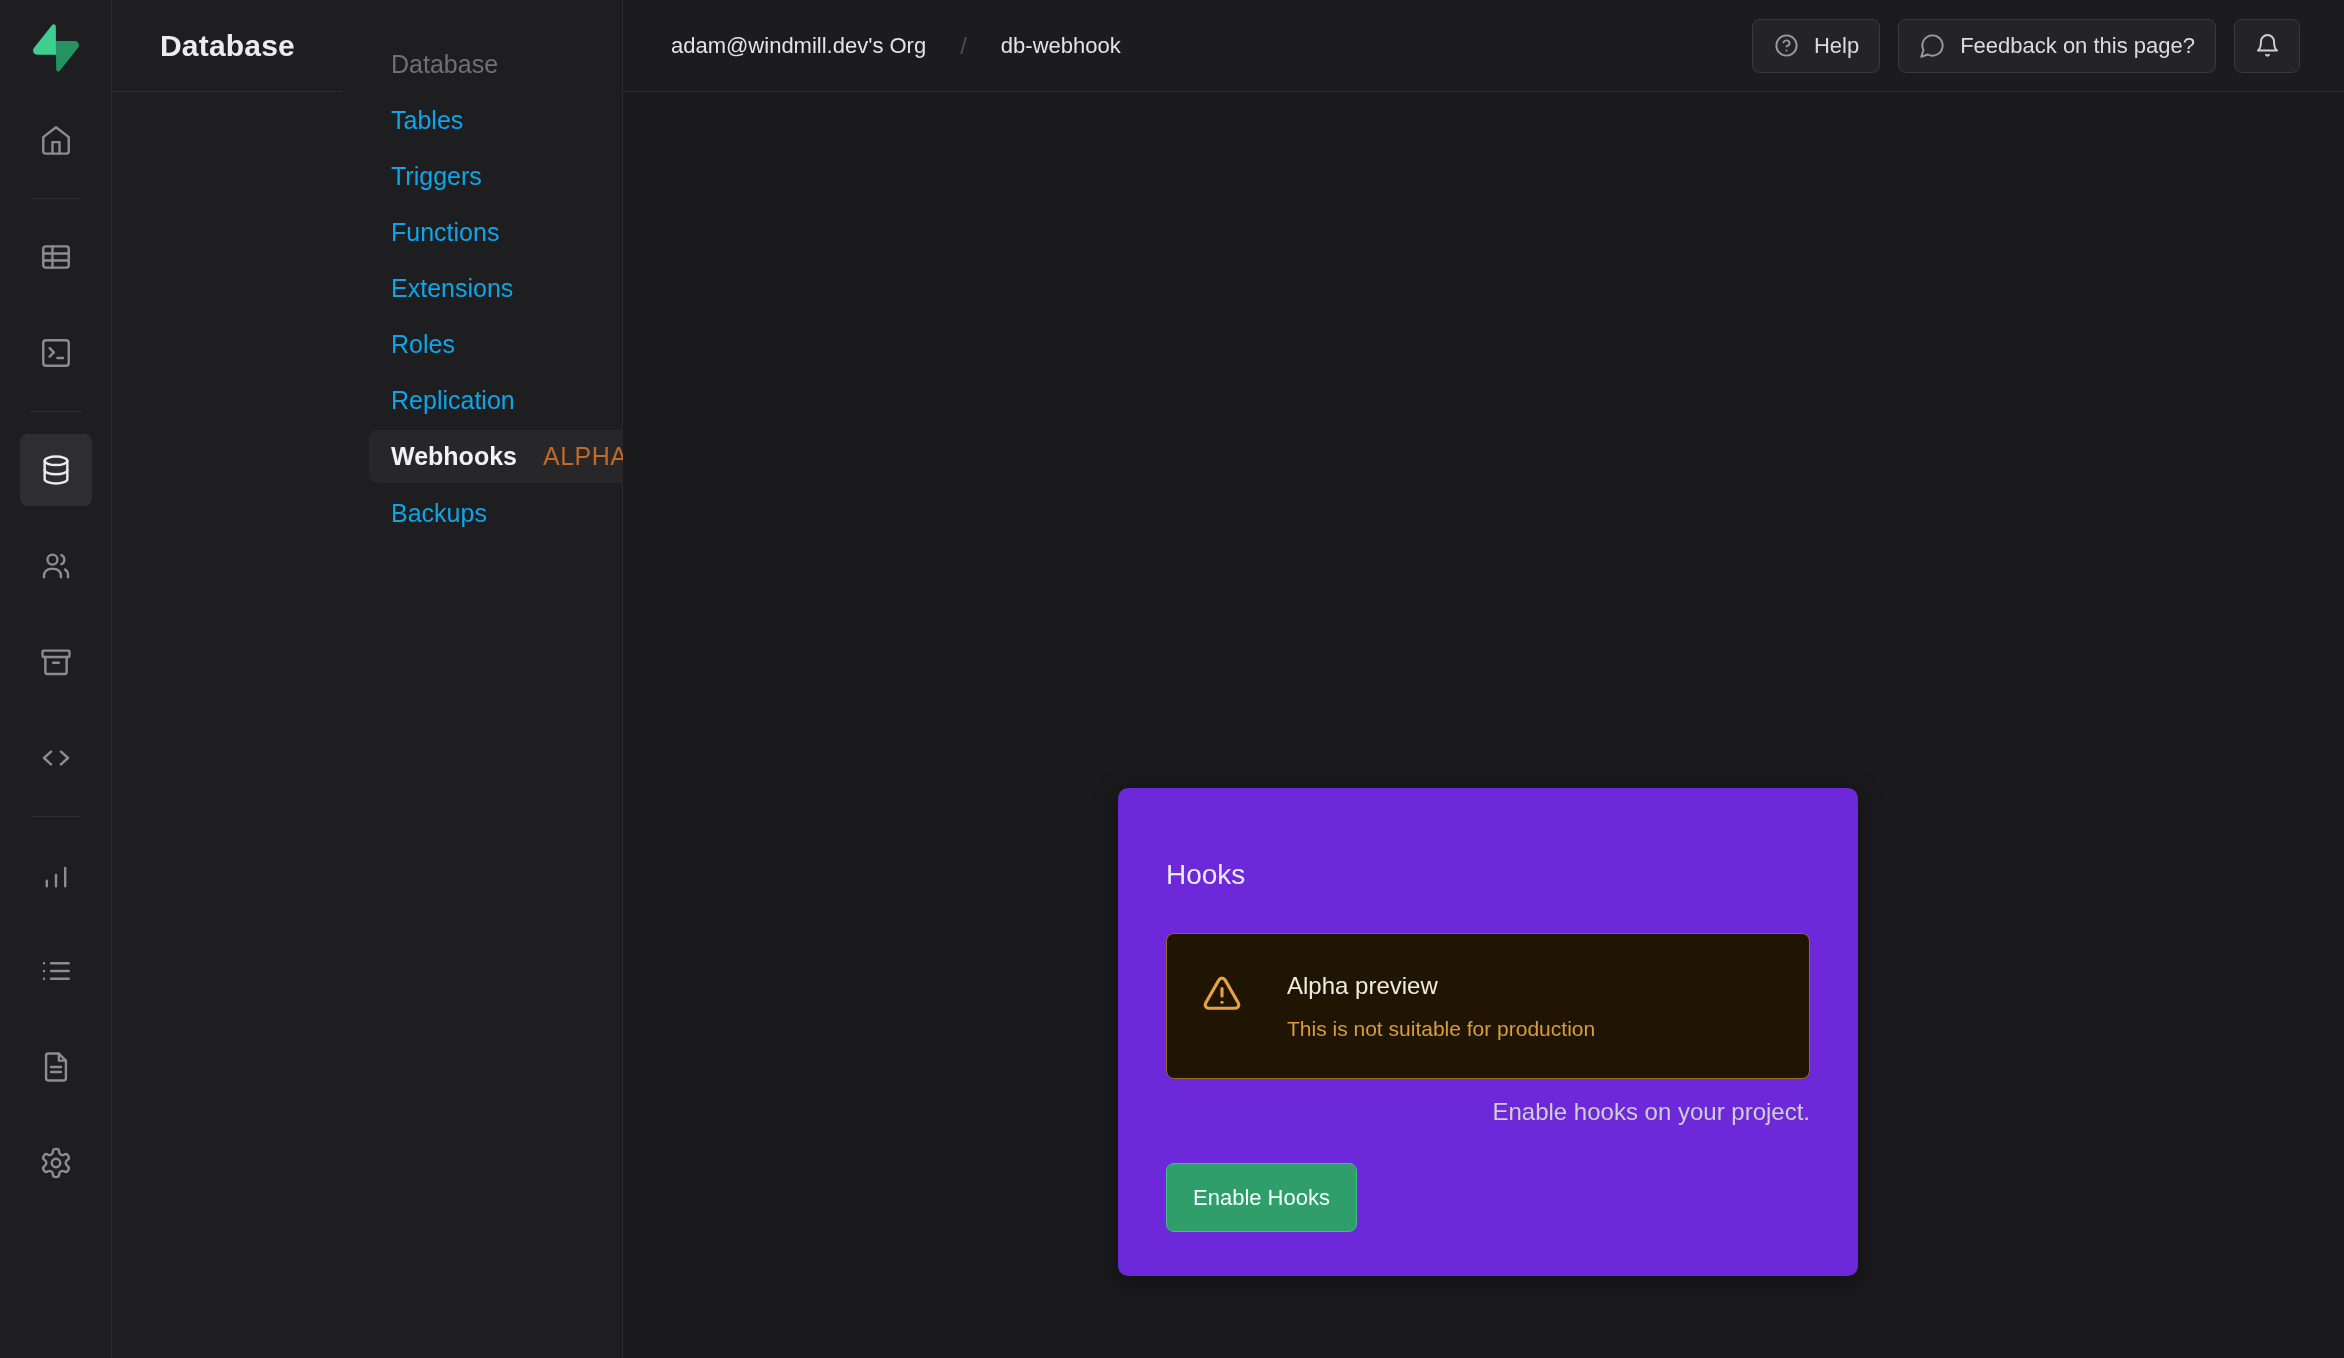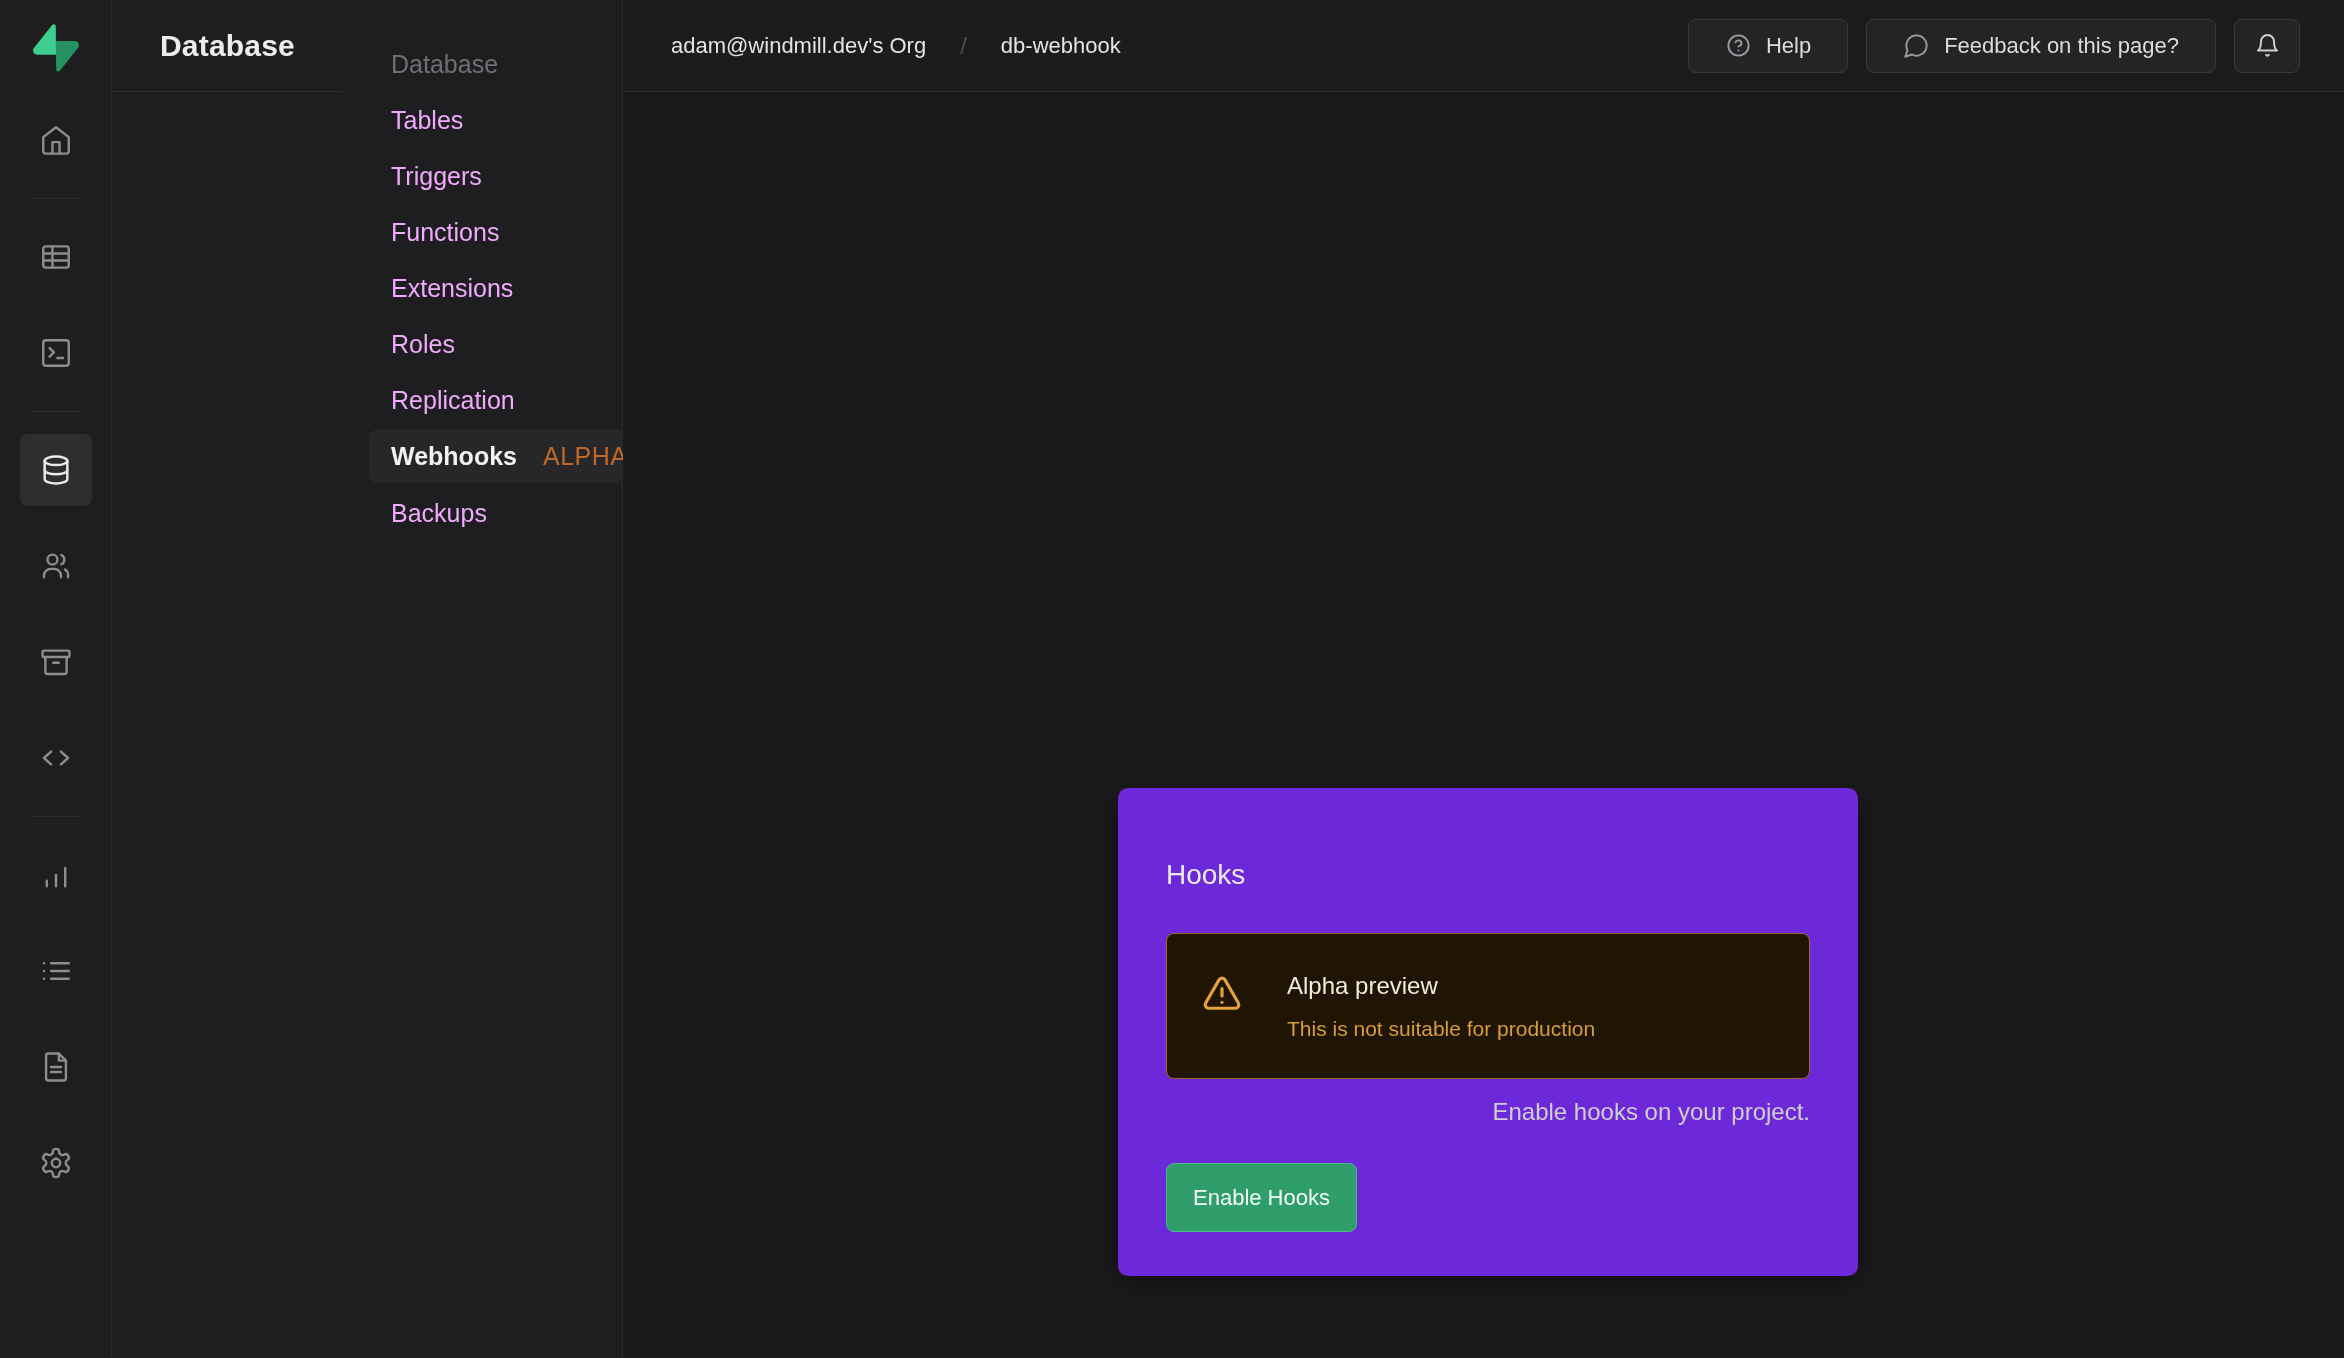--- a/index.html
+++ b/index.html
@@ -31,34 +31,34 @@
   
   .sidebar{ grid-column:2; grid-row:1/3; background:#1e1e20; border-right:1px solid #2c2c2e;
     display:flex; flex-direction:row;text-align:right; }
   .sidebar-header{ height:92px; flex:none; border-bottom:1px solid #2c2c2e;
     display:flex; align-items:center; padding:0 48px; }
   .sidebar-title{ font-size:30px; font-weight:600; color:#ececec; letter-spacing:.2px; }
   .menu{ padding:36px 26px 0; list-style:none; }
   .menu-section-label{ height:56px; display:flex; align-items:center; padding:0 22px;
     color:#707074; font-size:25px; }
   .menu-item{ height:56px; display:flex; align-items:center; padding:0 22px; border-radius:8px;
-    color:#f0abfc; font-size:25px; cursor:pointer; }
+    color:#0ea5e9; font-size:25px; cursor:pointer; }
   .menu-item.active{ background:#27272a; color:#f2f2f2; font-weight:700; height:53px; margin:2px 0; }
   .menu-badge{ margin-left:26px; color:var(--accent-orange,#bf6a28); font-weight:400;
     font-size:25px; letter-spacing:.5px; }
 
   
   .topbar{ grid-column:3; grid-row:1; background:#1c1c1e; border-bottom:1px solid #2c2c2e;
     display:flex; align-items:center; padding:0 44px 0 48px; }
   .breadcrumb{ display:flex; align-items:center; font-size:22px; color:#e4e4e6; }
   .crumb{ cursor:pointer; }
   .crumb-sep{ color:#4d4d50; margin:0 34px; font-size:24px; font-weight:300; }
   .topbar-actions{ margin-left:auto; display:flex; align-items:center; gap:18px; }
   .chip-btn{
-    display:flex; align-items:center; gap:14px; height:54px; padding:0 36px;
+    display:flex; align-items:center; gap:14px; height:54px; padding:0 20px;
     background:#242427; border:1px solid #3a3a3e; border-radius:8px; cursor:pointer;
     color:#dcdcde; font-size:22px; font-family:inherit;
   }
   .chip-btn svg{ width:27px; height:27px; stroke:#9a9a9e; fill:none; stroke-width:1.7;
     stroke-linecap:round; stroke-linejoin:round; }
   .icon-btn{ width:66px; padding:0; justify-content:center; }
   .icon-btn svg{ stroke:#d0d0d3; }
 
   
   .main{ grid-column:3; grid-row:2; position:relative; background:#1a1a1c; }

